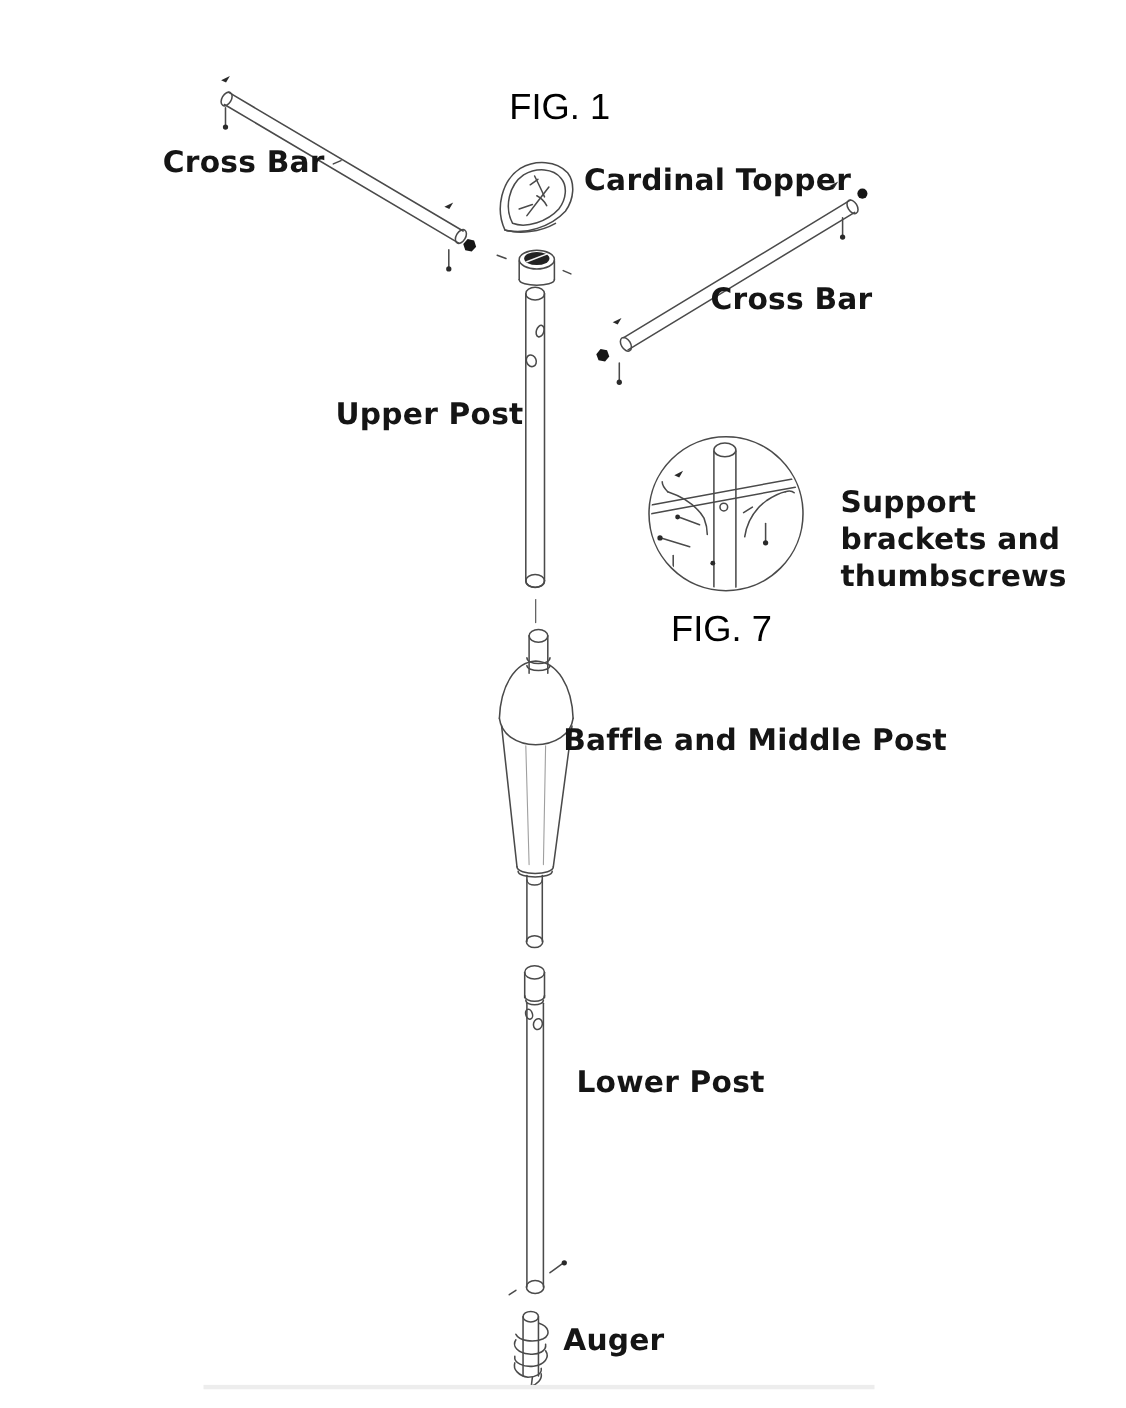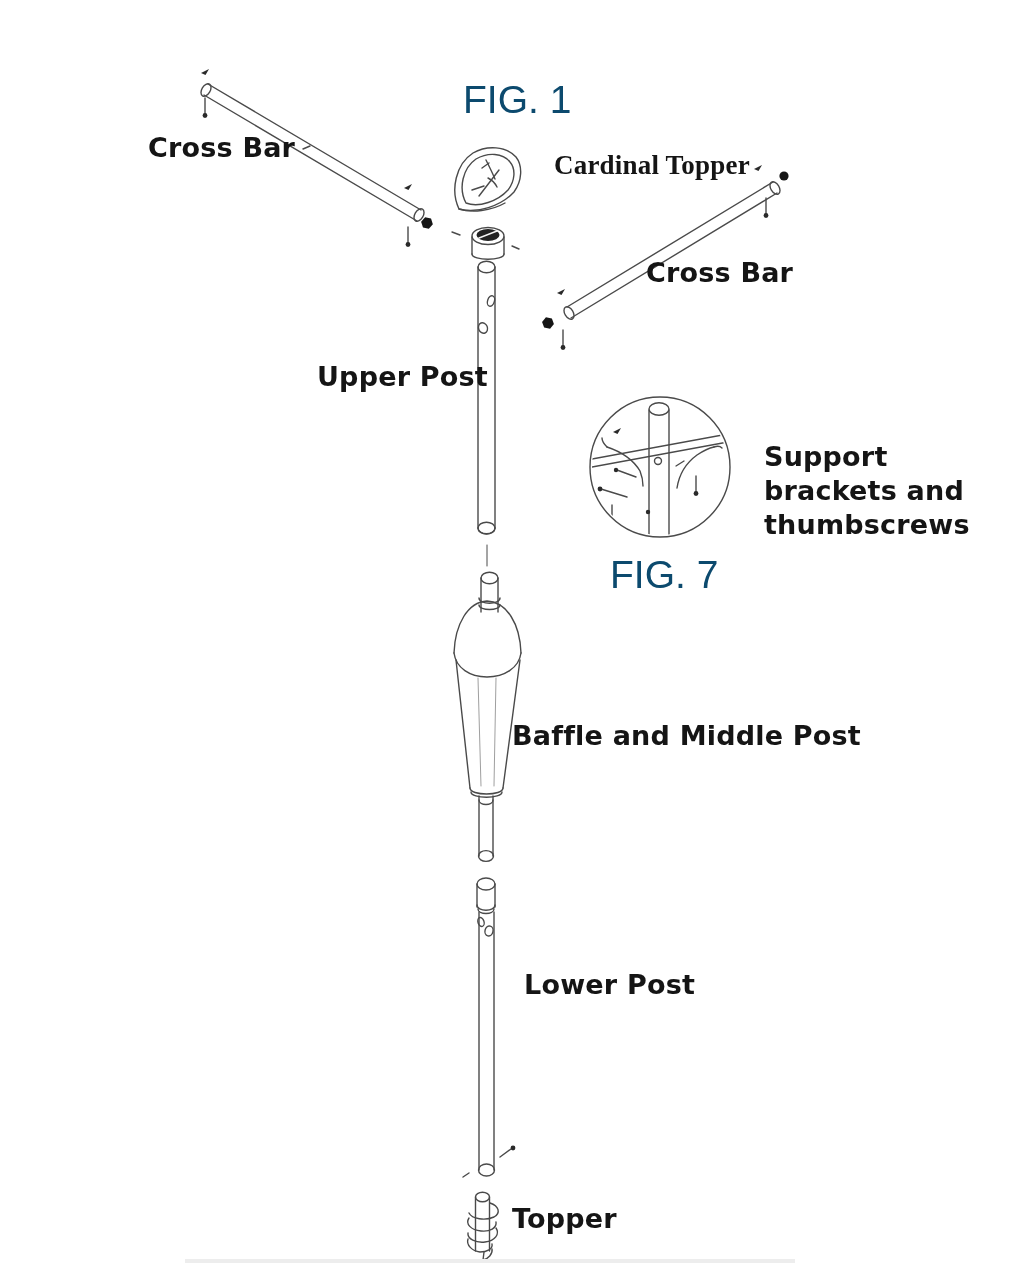--- a/index.html
+++ b/index.html
@@ -8,29 +8,29 @@
     font-family:"DejaVu Sans", sans-serif;
   }
   .stage { position:absolute; left:0; top:0; width:1024px; height:1280px; }
   .lbl {
     position:absolute; font-weight:700; font-size:27px; line-height:34px;
     color:#151515; letter-spacing:0.2px; white-space:nowrap;
   }
   .lbl.wrap { white-space:normal; width:262px; }
   .figcap {
     position:absolute; font-family:"Liberation Sans", sans-serif;
-    font-weight:400; font-size:39px; color:#0c4a6e; white-space:nowrap;
+    font-weight:400; font-size:33px; color:#000000; white-space:nowrap;
   }
   
   .pos-crossbar-left  { left:148px; top:131px; }
-  .pos-cardinal       { left:554px; top:148px;font-family:Liberation Serif, serif; }
+  .pos-cardinal       { left:531px; top:148px; }
   .pos-crossbar-right { left:646px; top:256px; }
-  .pos-upper-post     { left:305px; top:360px;margin-left:12px; }
+  .pos-upper-post     { left:305px; top:360px; }
   .pos-support        { left:736px; top:440px;margin-left:28px; }
-  .pos-baffle         { left:512px; top:719px;text-align:center; }
+  .pos-baffle         { left:512px; top:657px;text-align:center; }
   .pos-lower-post     { left:524px; top:968px; }
   .pos-auger          { left:512px; top:1202px; }
   .pos-fig1           { left:463px; top:78px;  }
   .pos-fig2           { left:610px; top:553px; }
 </style>
 </head>
 <body>
 
 <svg class="stage" viewBox="0 0 1024 1280" fill="none" stroke="#4a4a4a" stroke-width="1.4" stroke-linecap="round" stroke-linejoin="round">
   <defs>
@@ -187,13 +187,13 @@
 <div class="figcap pos-fig1">FIG. 1</div>
 <div class="figcap pos-fig2">FIG. 7</div>
 
 <div class="lbl pos-crossbar-left">Cross Bar</div>
 <div class="lbl pos-cardinal">Cardinal Topper</div>
 <div class="lbl pos-crossbar-right">Cross Bar</div>
 <div class="lbl pos-upper-post">Upper Post</div>
 <div class="lbl wrap pos-support">Support brackets and thumbscrews</div>
 <div class="lbl pos-baffle">Baffle and Middle Post</div>
 <div class="lbl pos-lower-post">Lower Post</div>
-<div class="lbl pos-auger">Topper</div>
+<div class="lbl pos-auger">Auger</div>
 
 </body></html>

